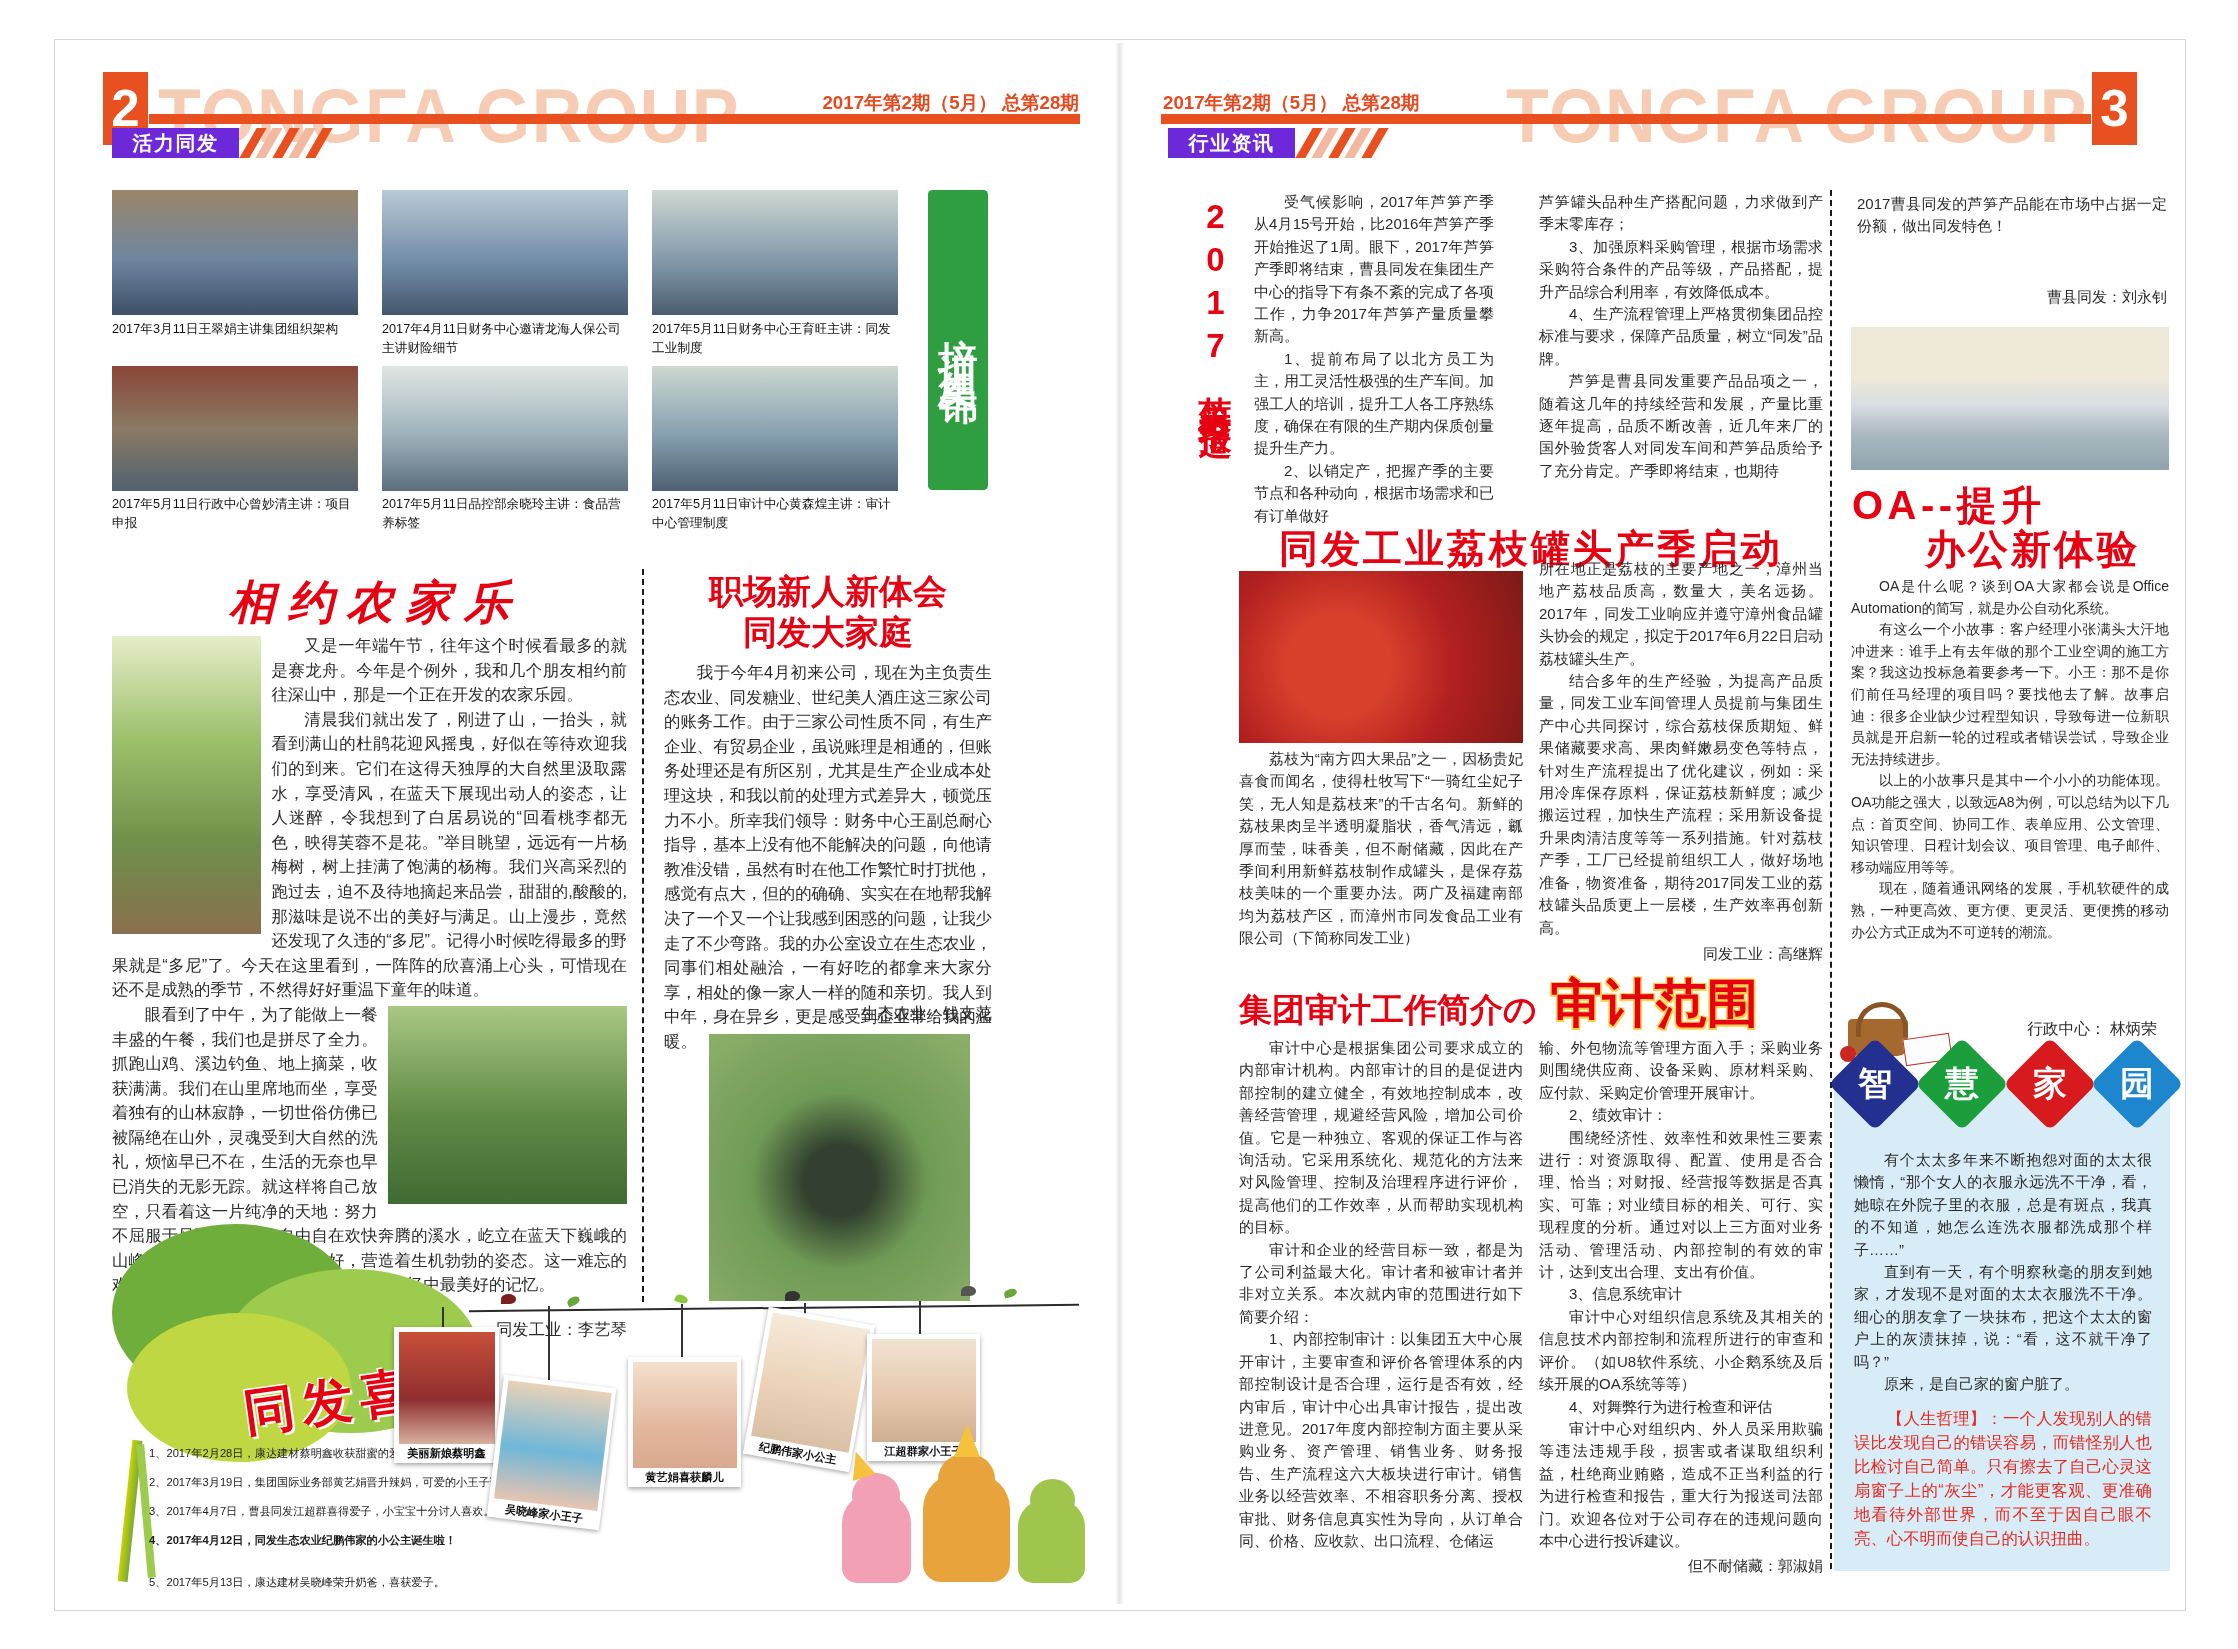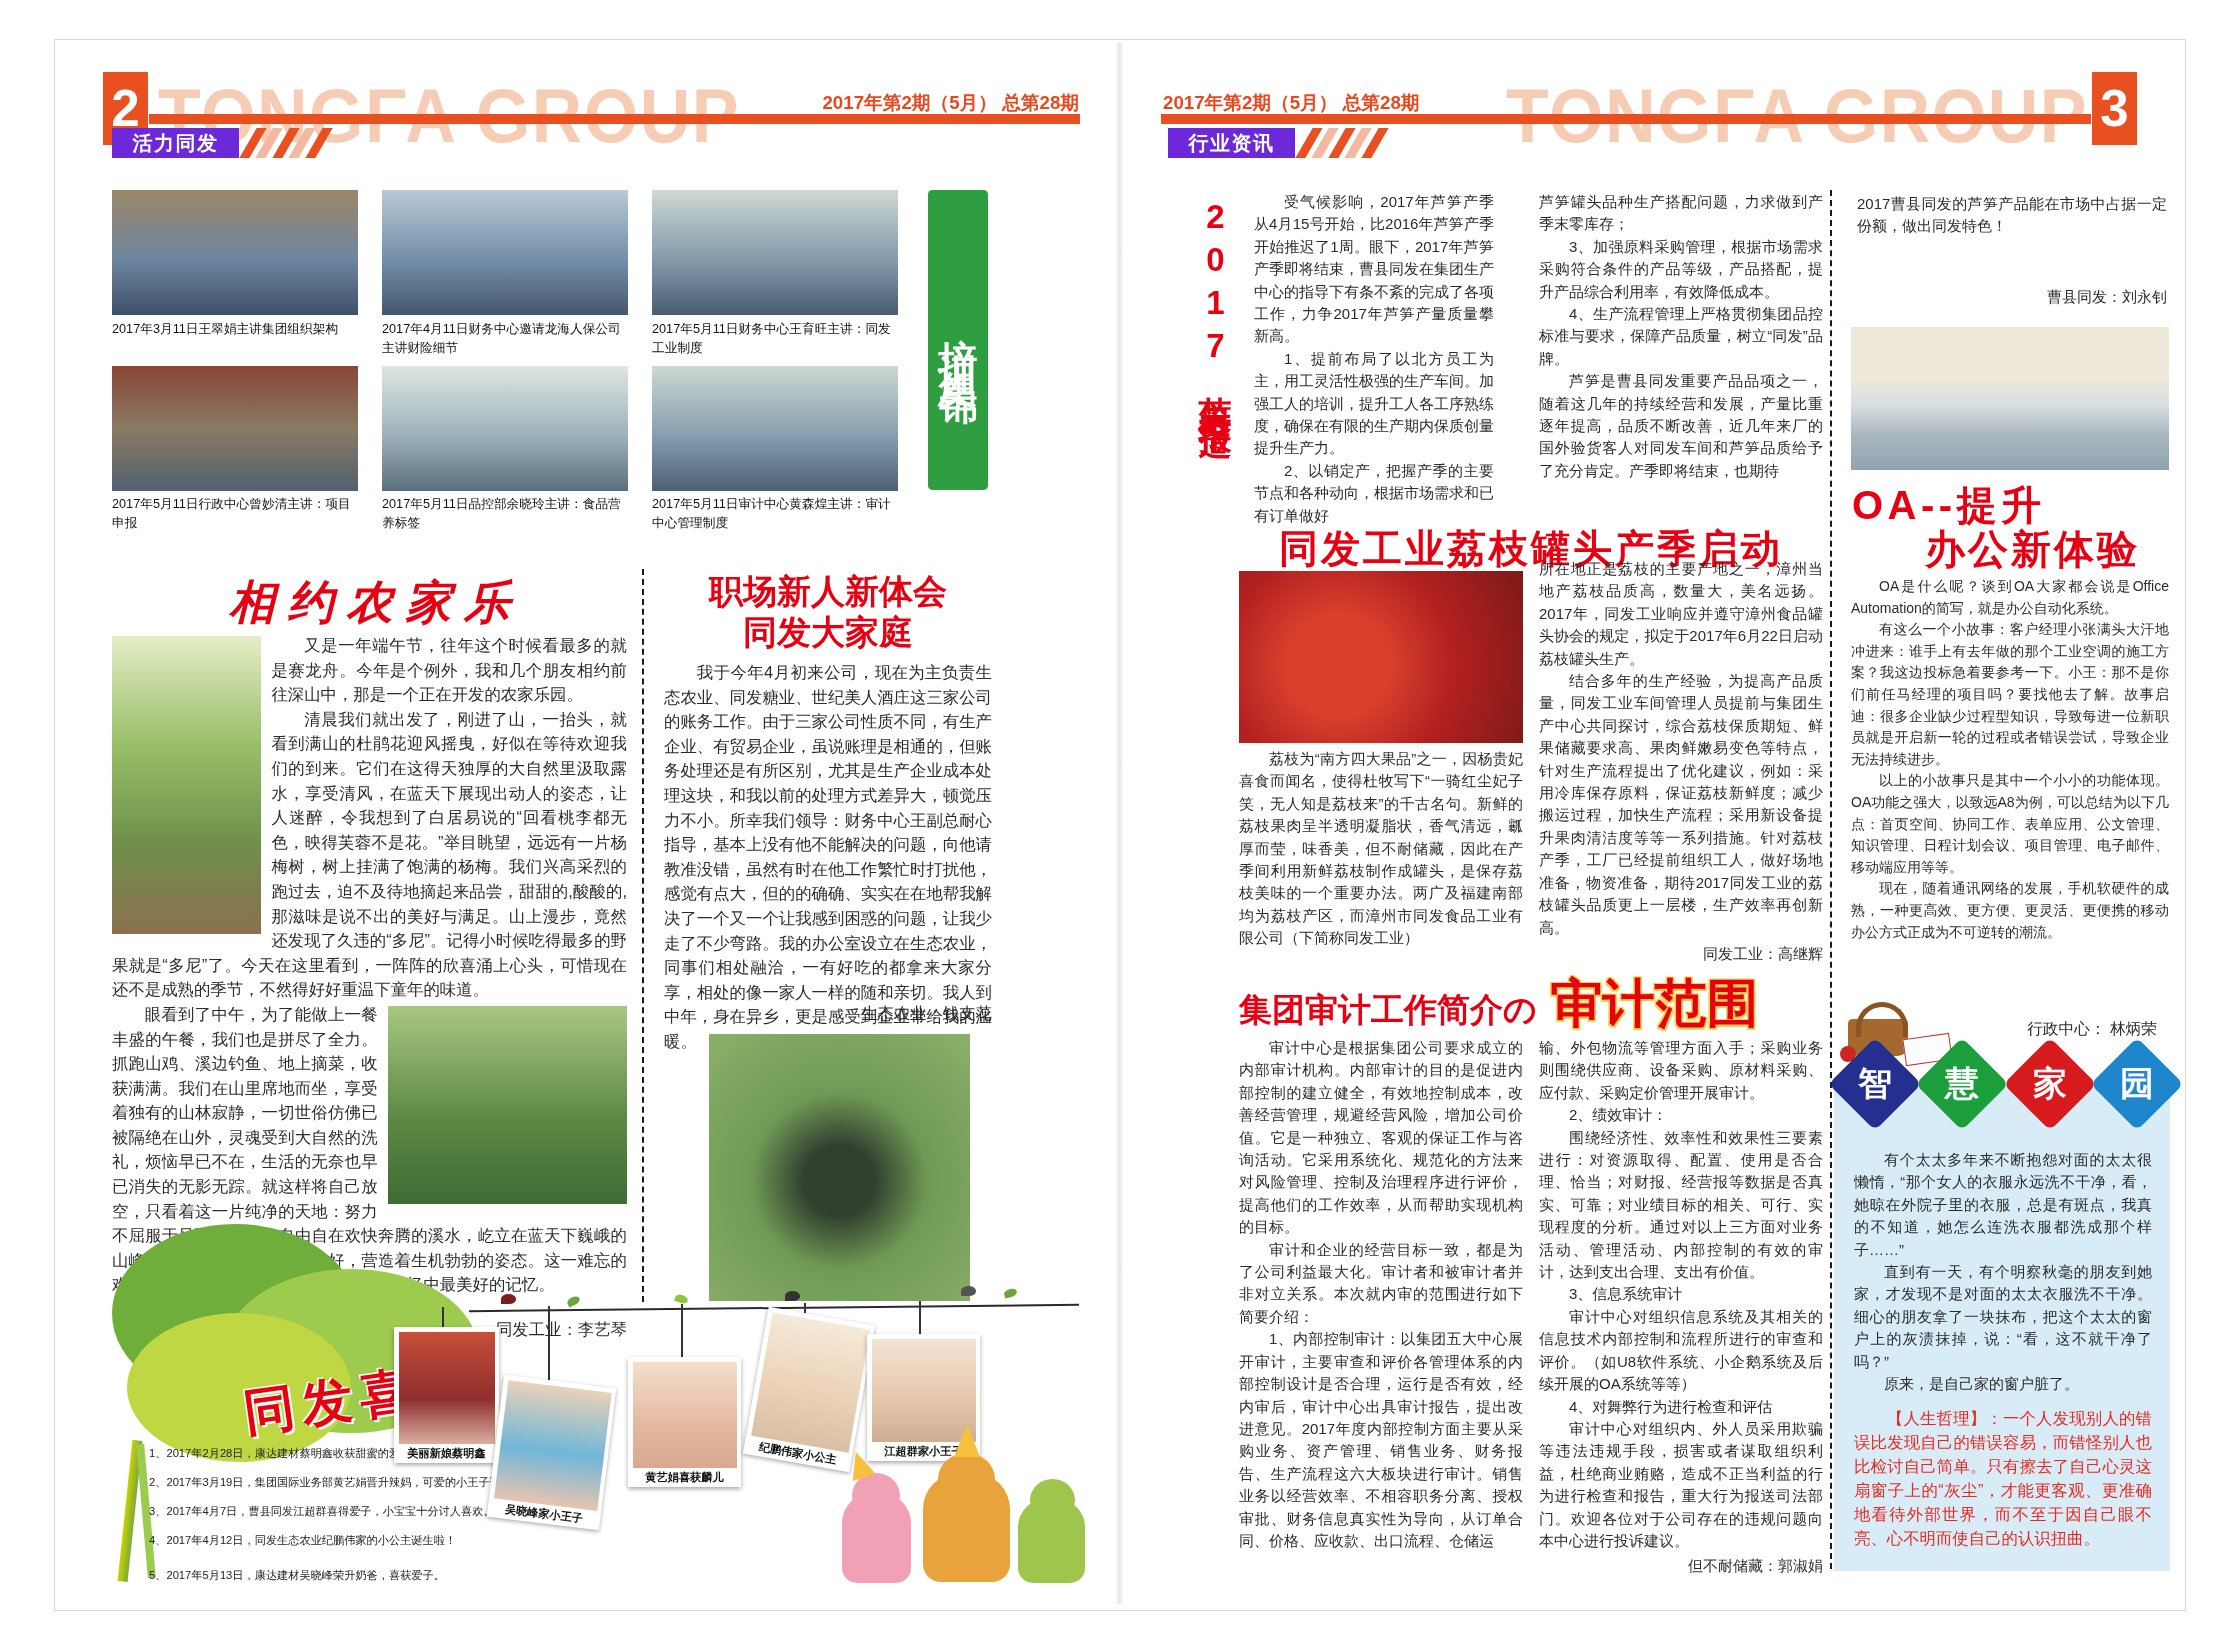--- a/index.html
+++ b/index.html
@@ -102,21 +102,21 @@
   <span class="abs bird" style="left:501px;top:1294px;background:#7a1f1f;"></span>
   <span class="abs bird" style="left:785px;top:1291px;background:#333;"></span>
   <span class="abs bird" style="left:961px;top:1286px;background:#555;"></span>
 
   <div class="abs redtitle" style="left:243px;top:1364px;font-size:51px;letter-spacing:7.5px;transform:rotate(-8deg);text-shadow:2.2px 2.2px 0 #ffffff,-1.5px -1.5px 0 #ffffff;">同发喜事</div>
 
   <div class="abs" style="left:149px;top:1446px;width:433px;font-size:11.2px;line-height:15px;color:#222;">
     <p style="margin:0 0 14px 0;">1、2017年2月28日，康达建材蔡明鑫收获甜蜜的爱情，幸福地步入婚姻的殿堂。</p>
     <p style="margin:0 0 14px 0;">2、2017年3月19日，集团国际业务部黄艺娟晋升辣妈，可爱的小王子诞生。</p>
     <p style="margin:0 0 14px 0;">3、2017年4月7日，曹县同发江超群喜得爱子，小宝宝十分讨人喜欢。</p>
-    <p style="margin:0 0 20px 0;">4、2017年4月12日，同发生态农业纪鹏伟家的小公主诞生啦！</p>
+    <p style="margin:0 0 27px 0;font-weight:bold;">4、2017年4月12日，同发生态农业纪鹏伟家的小公主诞生啦！</p>
     <p style="margin:0;">5、2017年5月13日，康达建材吴晓峰荣升奶爸，喜获爱子。</p>
   </div>
 
   <div class="abs string" style="left:442px;top:1307px;height:21px;"></div>
   <div class="abs string" style="left:548px;top:1306px;height:76px;"></div>
   <div class="abs string" style="left:681px;top:1304px;height:54px;"></div>
   <div class="abs string" style="left:804px;top:1303px;height:13.4px;"></div>
   <div class="abs string" style="left:919px;top:1301px;height:34px;"></div>
 
   <div class="abs polaroid" style="left:394px;top:1327px;width:96px;">

